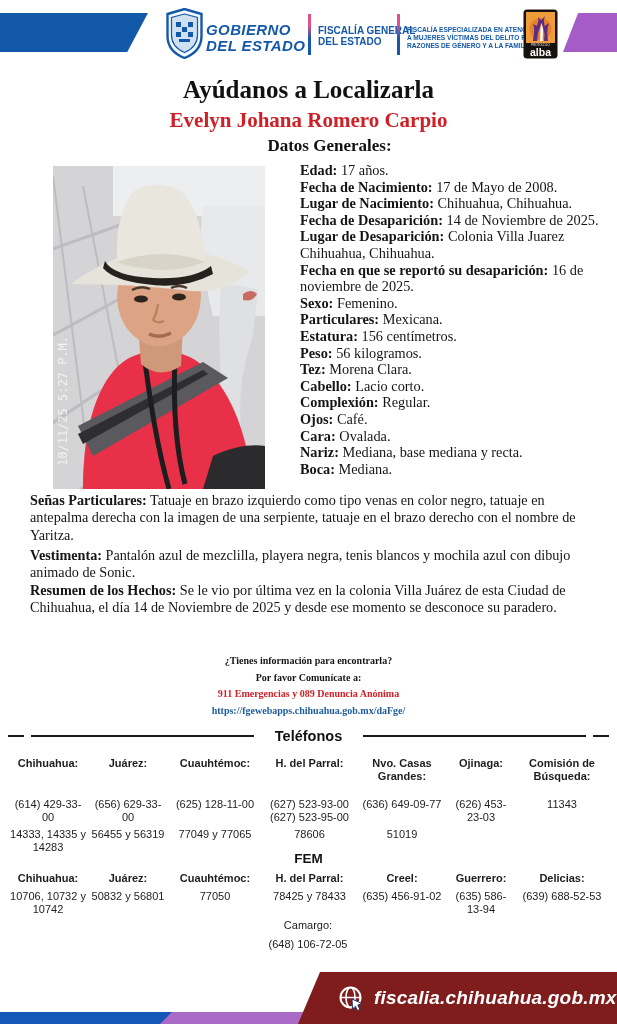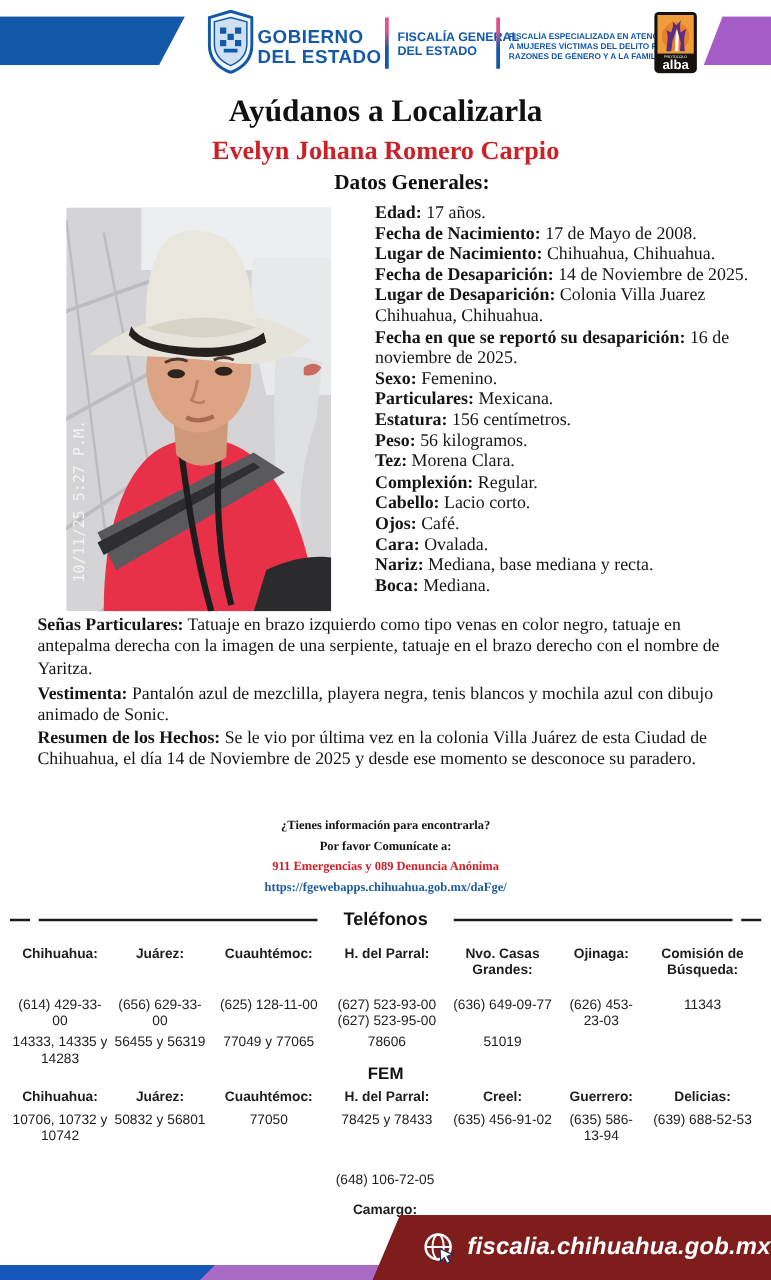--- a/index.html
+++ b/index.html
@@ -6,21 +6,21 @@
   .page{position:relative;width:617px;height:1024px;background:#ffffff;overflow:hidden;
         font-family:"Liberation Serif","DejaVu Serif",serif;color:#151515;margin:0 auto;}
 
   
   .band-blue{position:absolute;left:0;top:13px;width:148px;height:39px;background:#1459a9;
              -webkit-clip-path:polygon(0 0,100% 0,86% 100%,0 100%);clip-path:polygon(0 0,100% 0,86% 100%,0 100%);}
   .band-purple{position:absolute;left:563px;top:13px;width:54px;height:39px;background:#a55cc6;
              -webkit-clip-path:polygon(28% 0,100% 0,100% 100%,0 100%);clip-path:polygon(28% 0,100% 0,100% 100%,0 100%);}
   .shield{position:absolute;left:166px;top:8px;}
   .hdr-txt{position:absolute;color:#1459a9;font-family:"Liberation Sans",sans-serif;font-weight:bold;white-space:pre-line;}
-  .gob{left:206px;top:22px;font-size:15px;line-height:15.5px;letter-spacing:.4px;}
+  .gob{left:206px;top:22px;font-size:15px;line-height:15.5px;letter-spacing:.4px;font-style:italic;}
   .fge{left:318px;top:25px;font-size:10px;line-height:11px;}
   .fes{left:407px;top:26px;font-size:6.6px;line-height:8.2px;}
   .sep{position:absolute;top:14px;width:3px;height:41px;background:linear-gradient(180deg,#e0508e 0%,#e0508e 28%,#1459a9 60%);}
   .sep1{left:308px}.sep2{left:397px}
   .alba{position:absolute;left:523px;top:9px;}
 
   
   .title{position:absolute;left:0;top:76px;width:100%;text-align:center;font-size:25px;font-weight:bold;color:#111;}
   .pname{position:absolute;left:0;top:108px;width:100%;text-align:center;font-size:21px;font-weight:bold;color:#cd2127;}
   .datos{position:absolute;left:0;top:136px;width:100%;text-align:center;font-size:17px;font-weight:bold;color:#111;padding-left:21px;}
@@ -48,21 +48,21 @@
   .telhdr .dash{height:2px;background:#1a1a1a;width:16px;}
   .telhdr .t{font-weight:bold;font-size:14.5px;color:#111;padding:0 14px;}
   .pgrid{position:absolute;left:8px;width:601px;display:grid;
          grid-template-columns:80px 80px 94px 95px 90px 68px 94px;}
   .pgrid .cell{text-align:center;font-size:11px;line-height:13px;color:#1d1d1f;white-space:pre-line;padding:0 2px;}
   .pgrid .hd{font-weight:bold;}
   .g-cols{top:757px}.g-row1{top:798px}.g-row2{top:828px}
   .femtitle{position:absolute;left:0;top:851px;width:100%;text-align:center;font-weight:bold;font-size:13.5px;color:#111;}
   .g-femcols{top:872px}.g-femrow{top:890px}
   .camargo{position:absolute;left:208px;width:200px;text-align:center;font-size:11px;color:#1d1d1f;}
-  .cam-l{top:962px;font-weight:bold;}
+  .cam-l{top:919px;font-weight:normal;}
   .cam-v{top:938px;}
 
   
   .strip-purple{position:absolute;left:150px;top:1012px;width:467px;height:12px;background:#aa6bc7;z-index:1;}
   .strip-blue{position:absolute;left:0;top:1012px;width:172px;height:12px;background:#1557b8;z-index:2;
               -webkit-clip-path:polygon(0 0,100% 0,93% 100%,0 100%);clip-path:polygon(0 0,100% 0,93% 100%,0 100%);}
   .footer-navy{position:absolute;left:298px;top:972px;width:319px;height:52px;background:#7f1d1d;z-index:3;
                -webkit-clip-path:polygon(22px 0,100% 0,100% 100%,0 100%);clip-path:polygon(22px 0,100% 0,100% 100%,0 100%);
                display:flex;align-items:center;padding-left:40px;box-sizing:border-box;gap:9px;}
   .footer-url{color:#fff;font-family:"Liberation Sans",sans-serif;font-weight:bold;font-style:italic;
@@ -165,22 +165,22 @@
     <div><b>Fecha de Nacimiento:</b> <span>17 de Mayo de 2008.</span></div>
     <div><b>Lugar de Nacimiento:</b> <span>Chihuahua, Chihuahua.</span></div>
     <div><b>Fecha de Desaparición:</b> <span>14 de Noviembre de 2025.</span></div>
     <div><b>Lugar de Desaparición:</b> <span>Colonia Villa Juarez Chihuahua, Chihuahua.</span></div>
     <div><b>Fecha en que se reportó su desaparición:</b> <span>16 de noviembre de 2025.</span></div>
     <div><b>Sexo:</b> <span>Femenino.</span></div>
     <div><b>Particulares:</b> <span>Mexicana.</span></div>
     <div><b>Estatura:</b> <span>156 centímetros.</span></div>
     <div><b>Peso:</b> <span>56 kilogramos.</span></div>
     <div><b>Tez:</b> <span>Morena Clara.</span></div>
+    <div><b>Cabello:</b> <span>Lacio corto.</span></div>
     <div><b>Complexión:</b> <span>Regular.</span></div>
-    <div><b>Cabello:</b> <span>Lacio corto.</span></div>
     <div><b>Ojos:</b> <span>Café.</span></div>
     <div><b>Cara:</b> <span>Ovalada.</span></div>
     <div><b>Nariz:</b> <span>Mediana, base mediana y recta.</span></div>
     <div><b>Boca:</b> <span>Mediana.</span></div>
   </div>
 
   <div class="para p-senas"><b>Señas Particulares:</b> <span>Tatuaje en brazo izquierdo como tipo venas en color negro, tatuaje en antepalma derecha con la imagen de una serpiente, tatuaje en el brazo derecho con el nombre de Yaritza.</span></div>
   <div class="para p-vest"><b>Vestimenta:</b> <span>Pantalón azul de mezclilla, playera negra, tenis blancos y mochila azul con dibujo animado de Sonic.</span></div>
   <div class="para p-resumen"><b>Resumen de los Hechos:</b> <span>Se le vio por última vez en la colonia Villa Juárez de esta Ciudad de Chihuahua, el día 14 de Noviembre de 2025 y desde ese momento se desconoce su paradero.</span></div>
 

